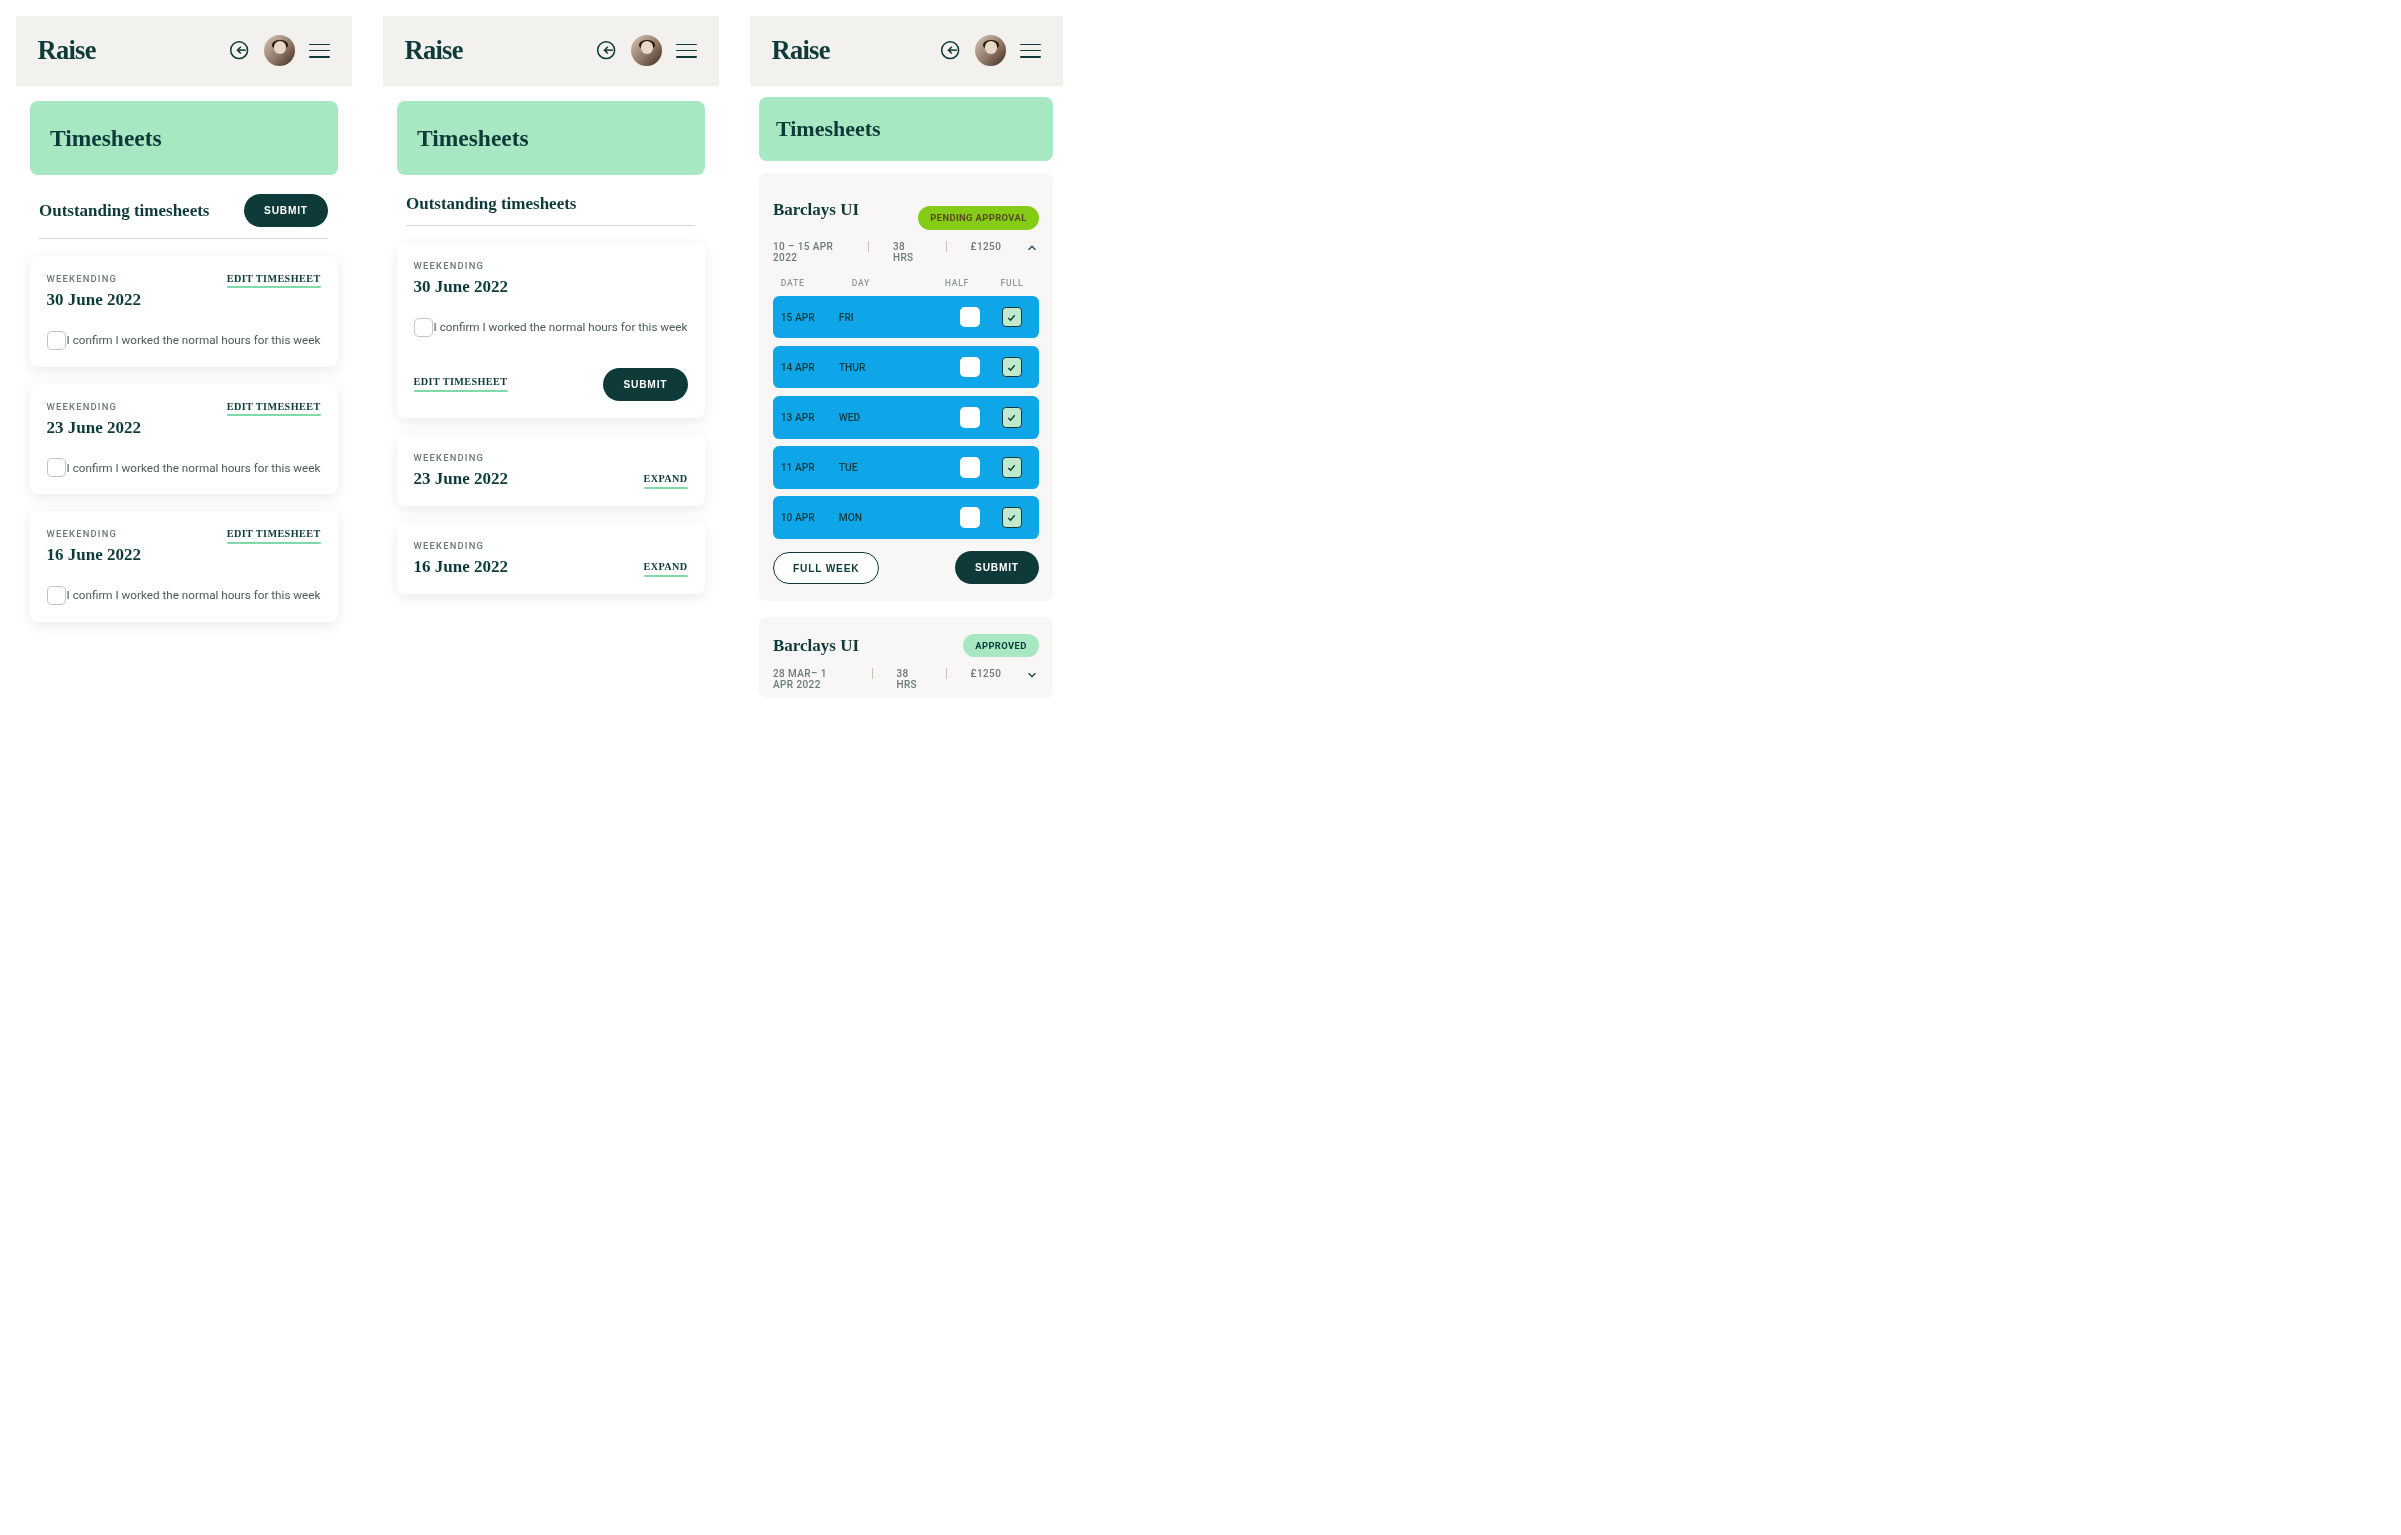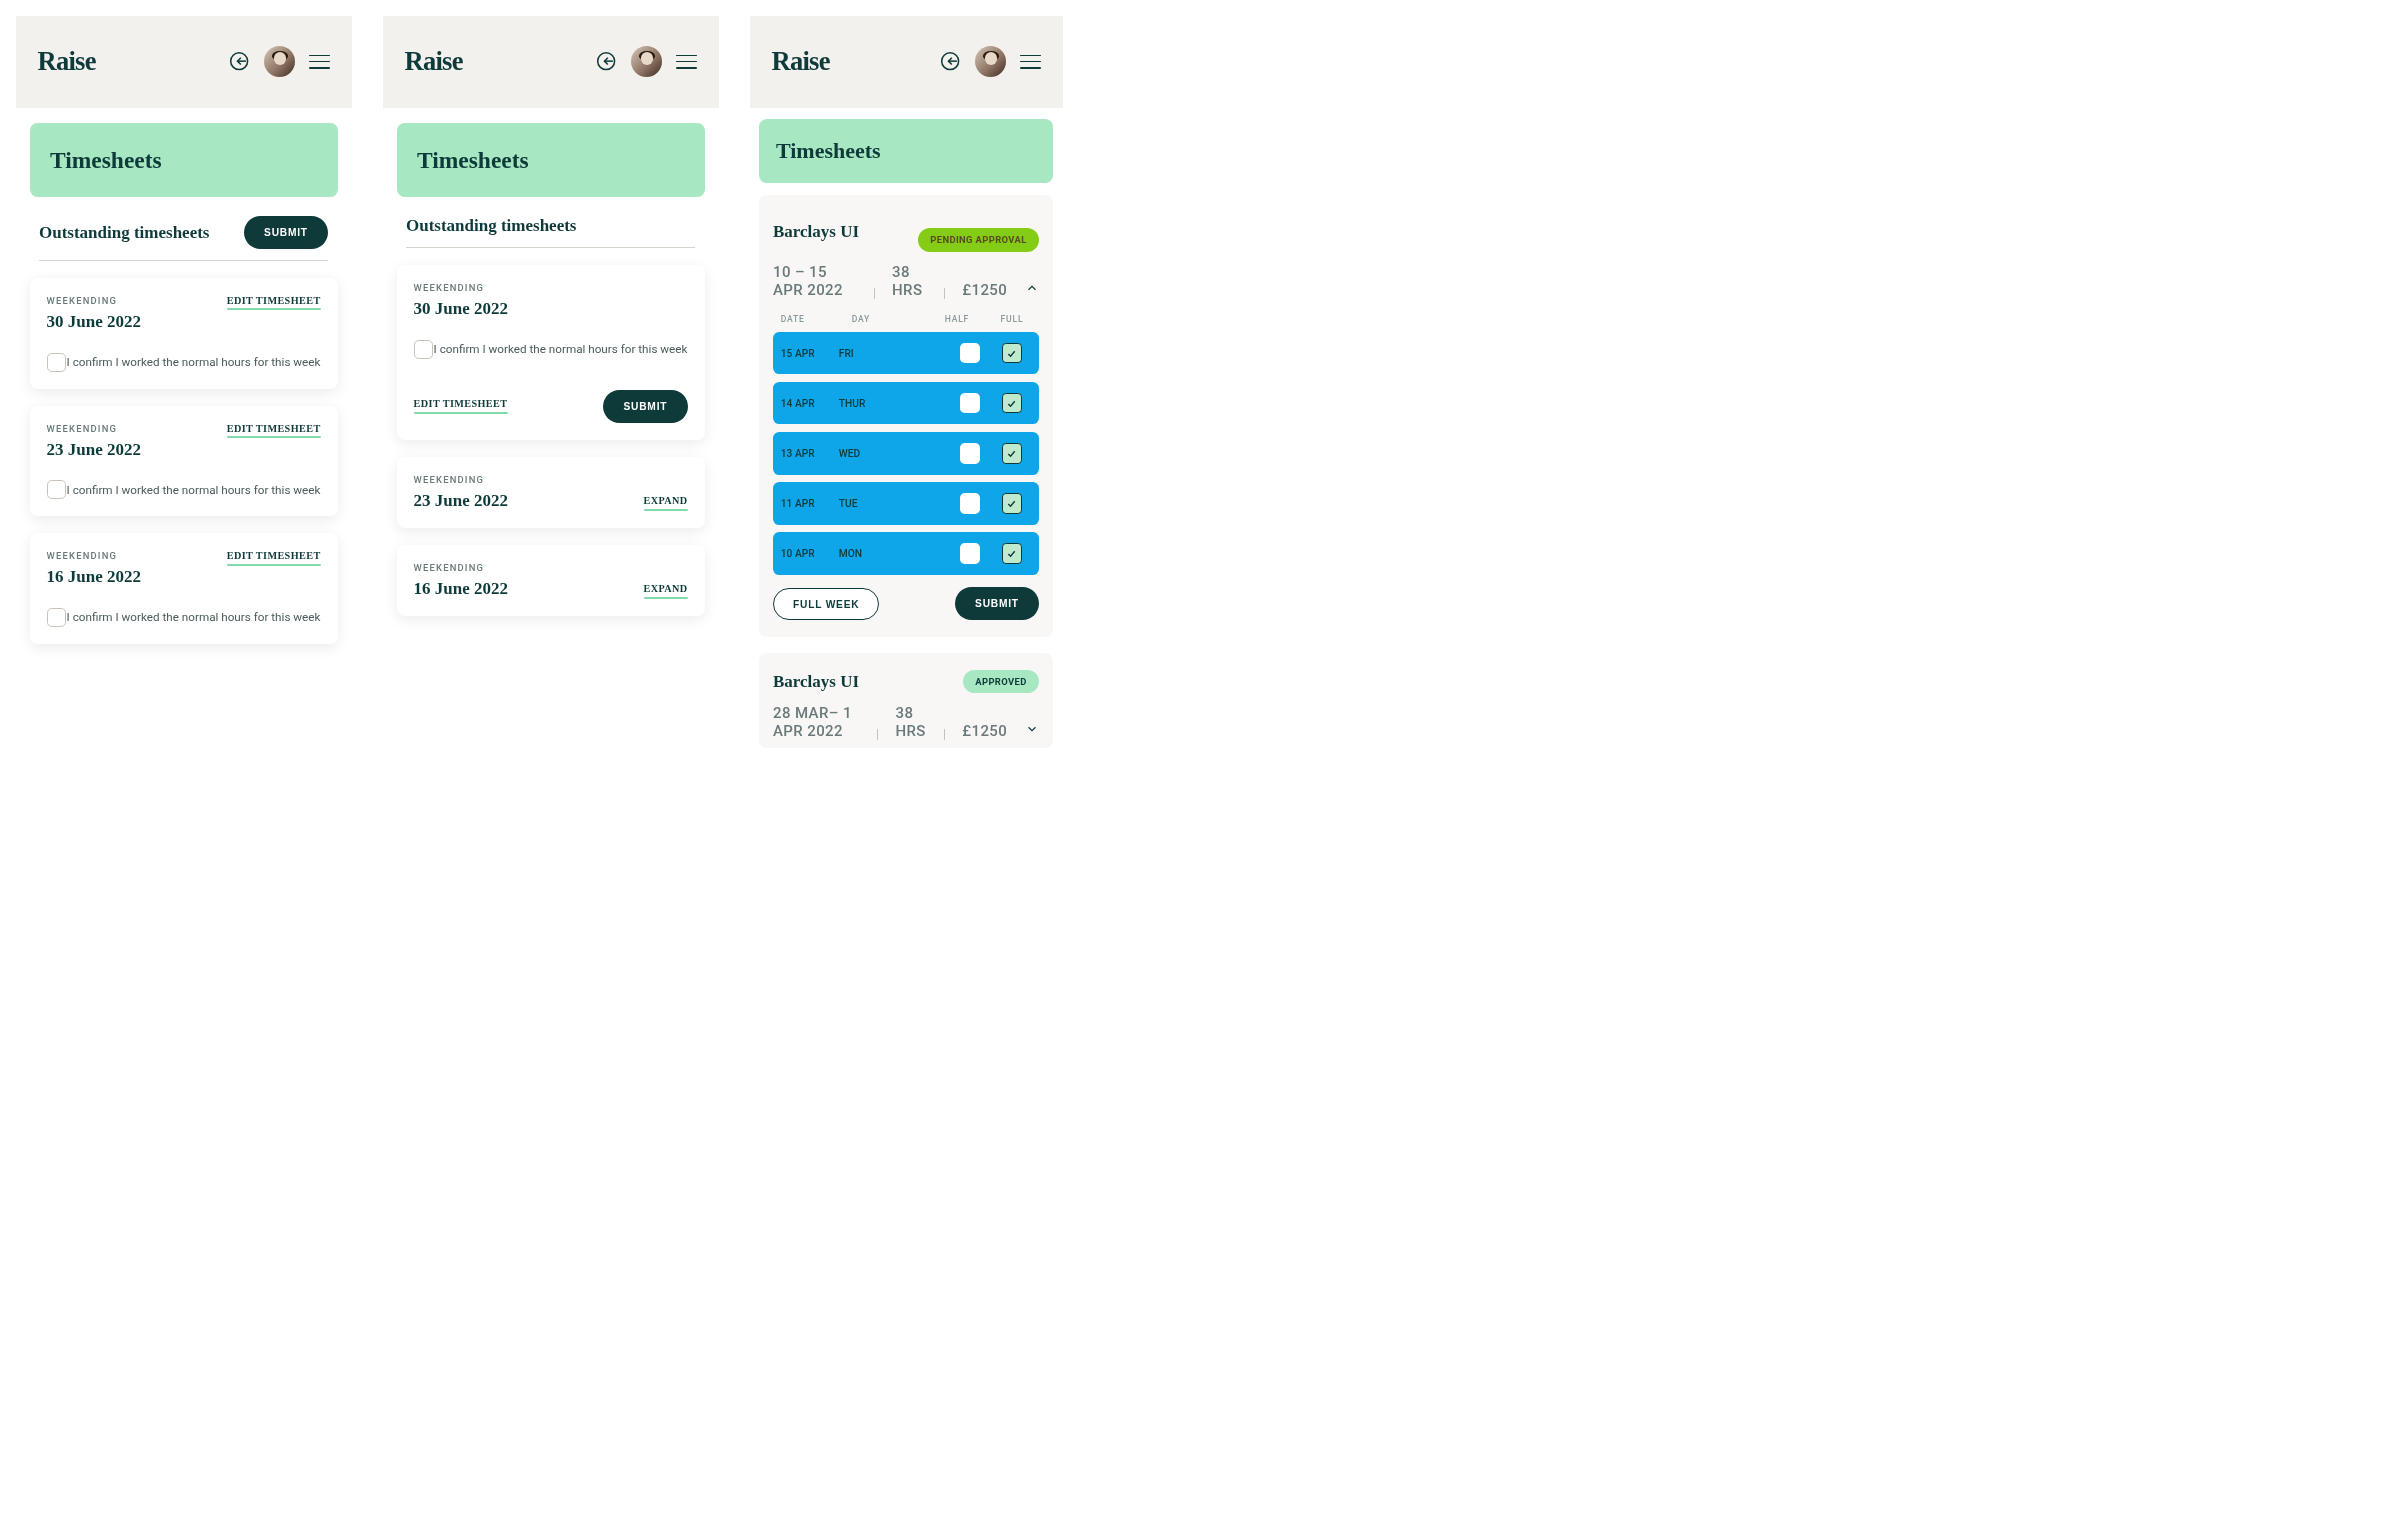--- a/index.html
+++ b/index.html
@@ -12,21 +12,21 @@
     padding: 15.6px;
   }
   .screen {
     width: 336px;
     background: #ffffff;
     display: flex;
     flex-direction: column;
   }
   .header {
     background: #f3f1ee;
-    height: 92px;
+    height: 70px;
     display: flex;
     align-items: center;
     justify-content: space-between;
     padding: 0 22px;
   }
   .logo {
     font-family: Georgia, 'Times New Roman', serif;
     font-weight: 700;
     font-size: 26.6px;
     color: #0e3a3a;
@@ -240,24 +240,24 @@
     border-radius: 781px;
     font-size: 9.4px;
     font-weight: 700;
     letter-spacing: 0.4px;
     padding: 6.3px 12.5px;
   }
   .badge-pending { background: #84cc16; color: #5a4a20; margin-top: 16px; }
   .badge-approved { background: #a7e8c2; color: #0e3a3a; }
   .meta-row {
     display: flex;
-    align-items: flex-end;
-    gap: 18px;
+    align-items: flex-start;
+    gap: 24px;
     color: #6a7a7a;
-    font-size: 15px;
+    font-size: 10px;
     letter-spacing: 0.4px;
     font-weight: 500;
   }
   .meta-sep {
     width: 0.8px;
     height: 11px;
     background: #c8c2ba;
   }
   .chevron {
     margin-left: auto;

